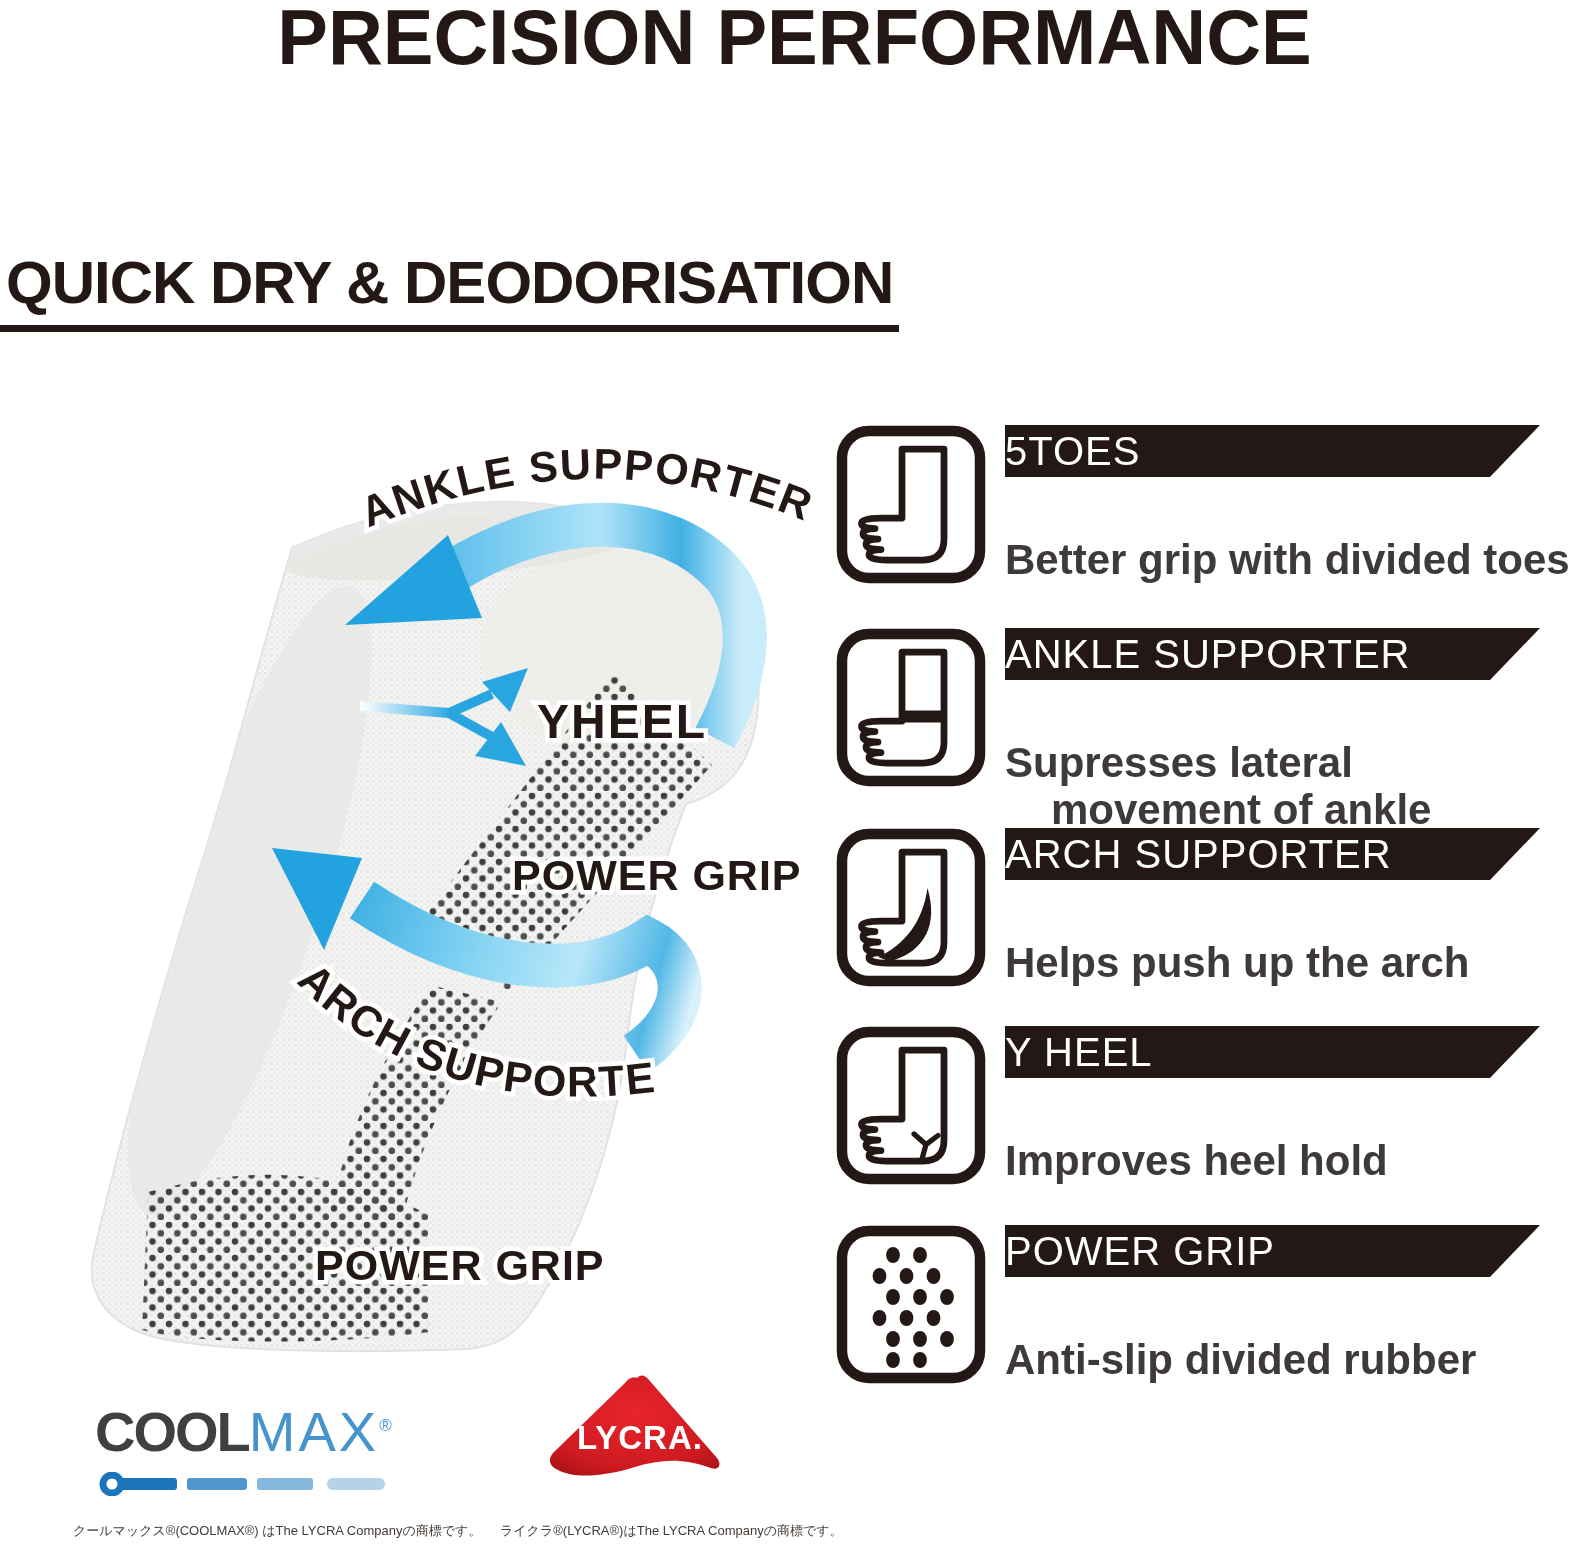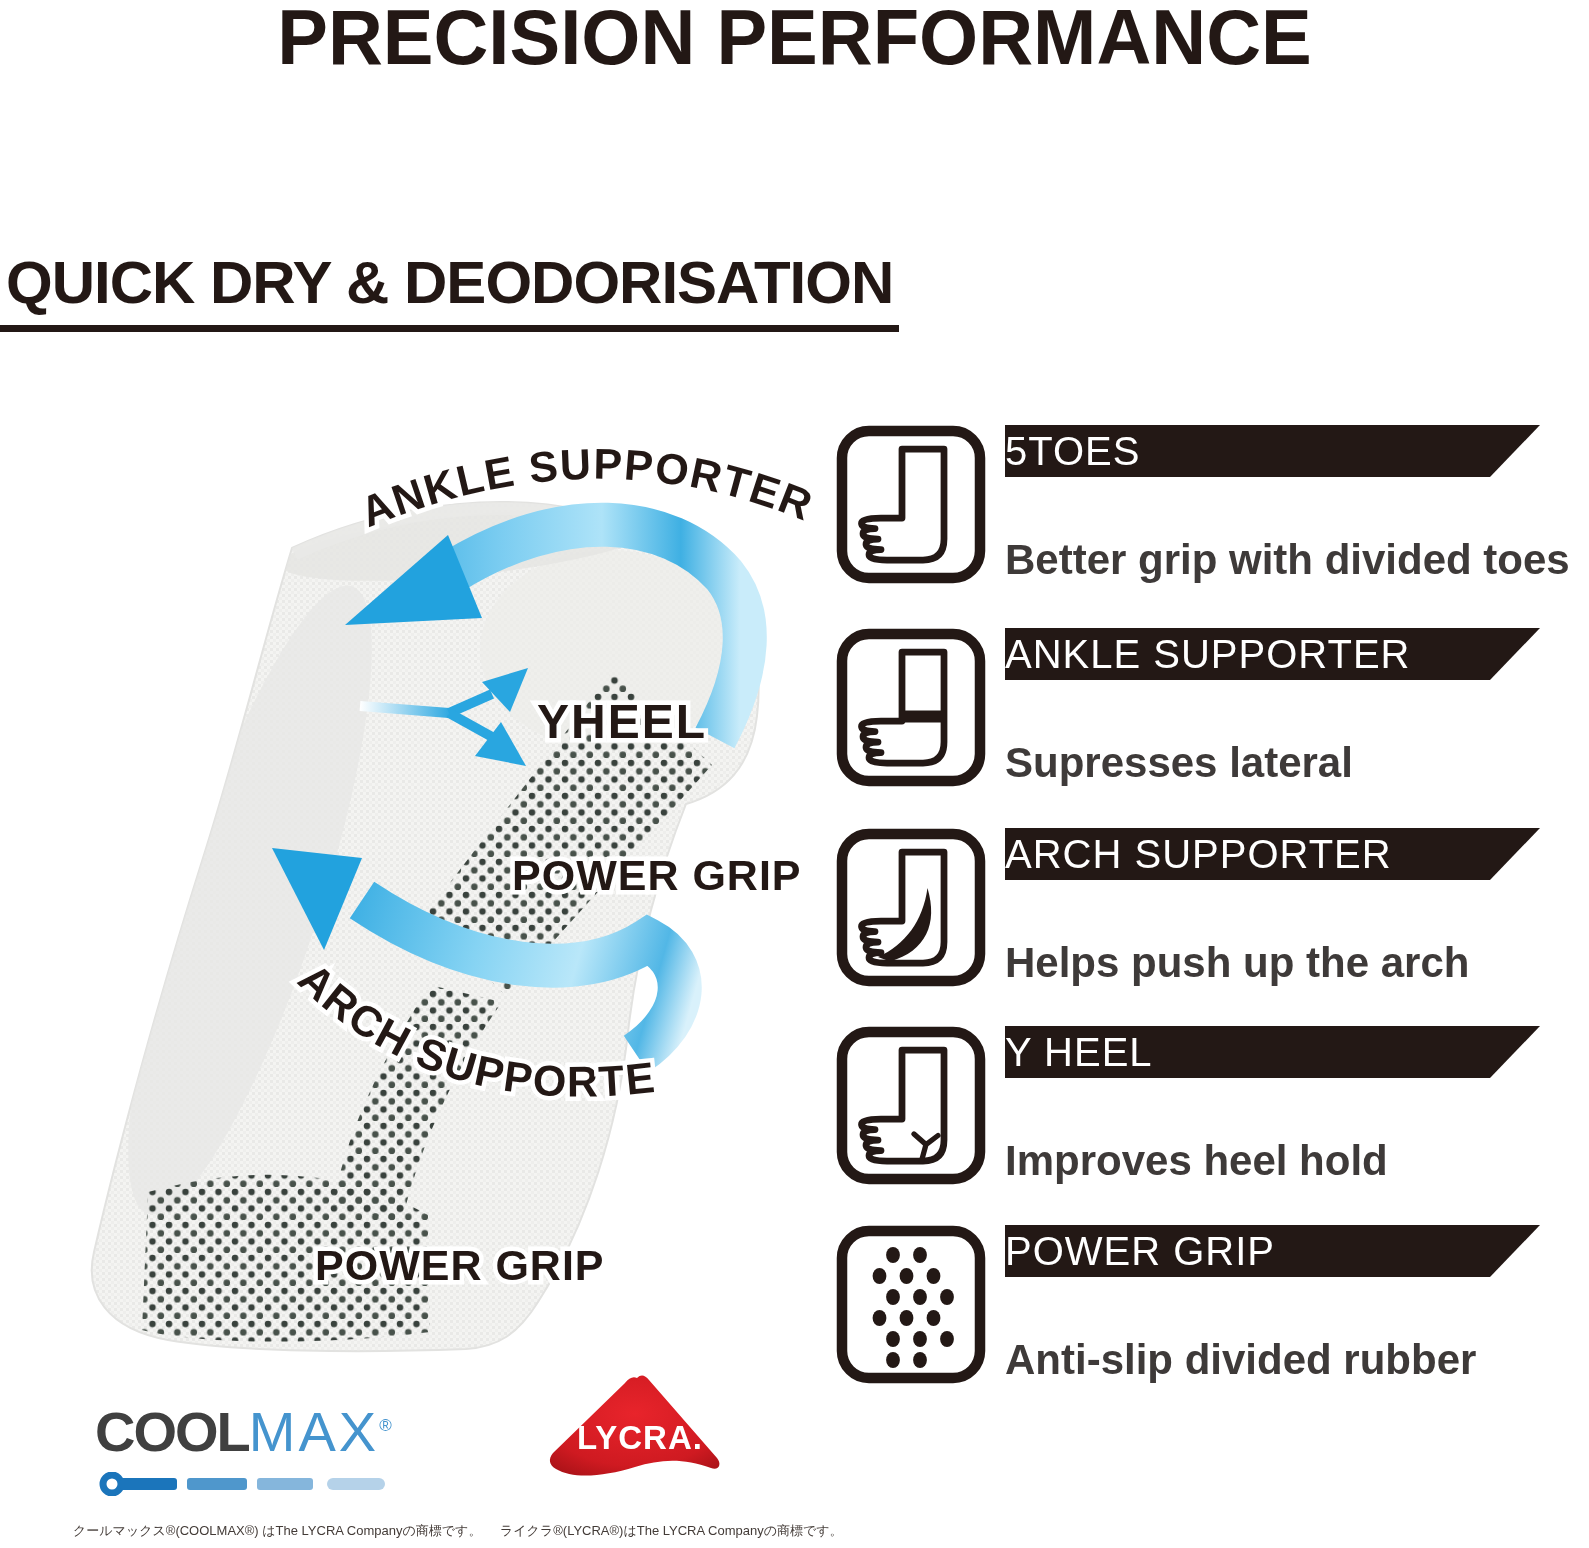--- a/index.html
+++ b/index.html
@@ -177,20 +177,21 @@
     <div class="icon">
       <svg width="150" height="159" viewBox="0 0 100 106">
         <rect x="4" y="4" width="92" height="98" rx="18" fill="#fff" stroke="#231815" stroke-width="7"></rect>
         <path d="M 44 16 H 72 V 76 Q 72 90 58 90 H 34 Q 22 90 22 86.5 Q 22 83 30 83 Q 20 83 20 79.5 Q 20 76 28 76 Q 18 76 18 72.5 Q 18 69 26 69 Q 17 69 17 65.5 Q 17 62 30 62 H 44 Z" fill="#fff" stroke="#231815" stroke-width="4.5" stroke-linejoin="round"></path>
         <rect x="43" y="55" width="30" height="8" fill="#231815"></rect>
       </svg>
     </div>
     <div class="banner">ANKLE SUPPORTER</div>
     <div class="desc">
       <span>Supresses lateral</span>
+      <span class="indent">movement of ankle</span>
     </div>
   </div>
 
   <div class="feature" style="top:828px">
     <div class="icon">
       <svg width="150" height="159" viewBox="0 0 100 106">
         <rect x="4" y="4" width="92" height="98" rx="18" fill="#fff" stroke="#231815" stroke-width="7"></rect>
         <path d="M 44 16 H 72 V 76 Q 72 90 58 90 H 34 Q 22 90 22 86.5 Q 22 83 30 83 Q 20 83 20 79.5 Q 20 76 28 76 Q 18 76 18 72.5 Q 18 69 26 69 Q 17 69 17 65.5 Q 17 62 30 62 H 44 Z" fill="#fff" stroke="#231815" stroke-width="4.5" stroke-linejoin="round"></path>
         <path d="M 28 86 C 46 78 58 62 61 40 C 68 64 60 82 36 89 Z" fill="#231815"></path>
       </svg>

